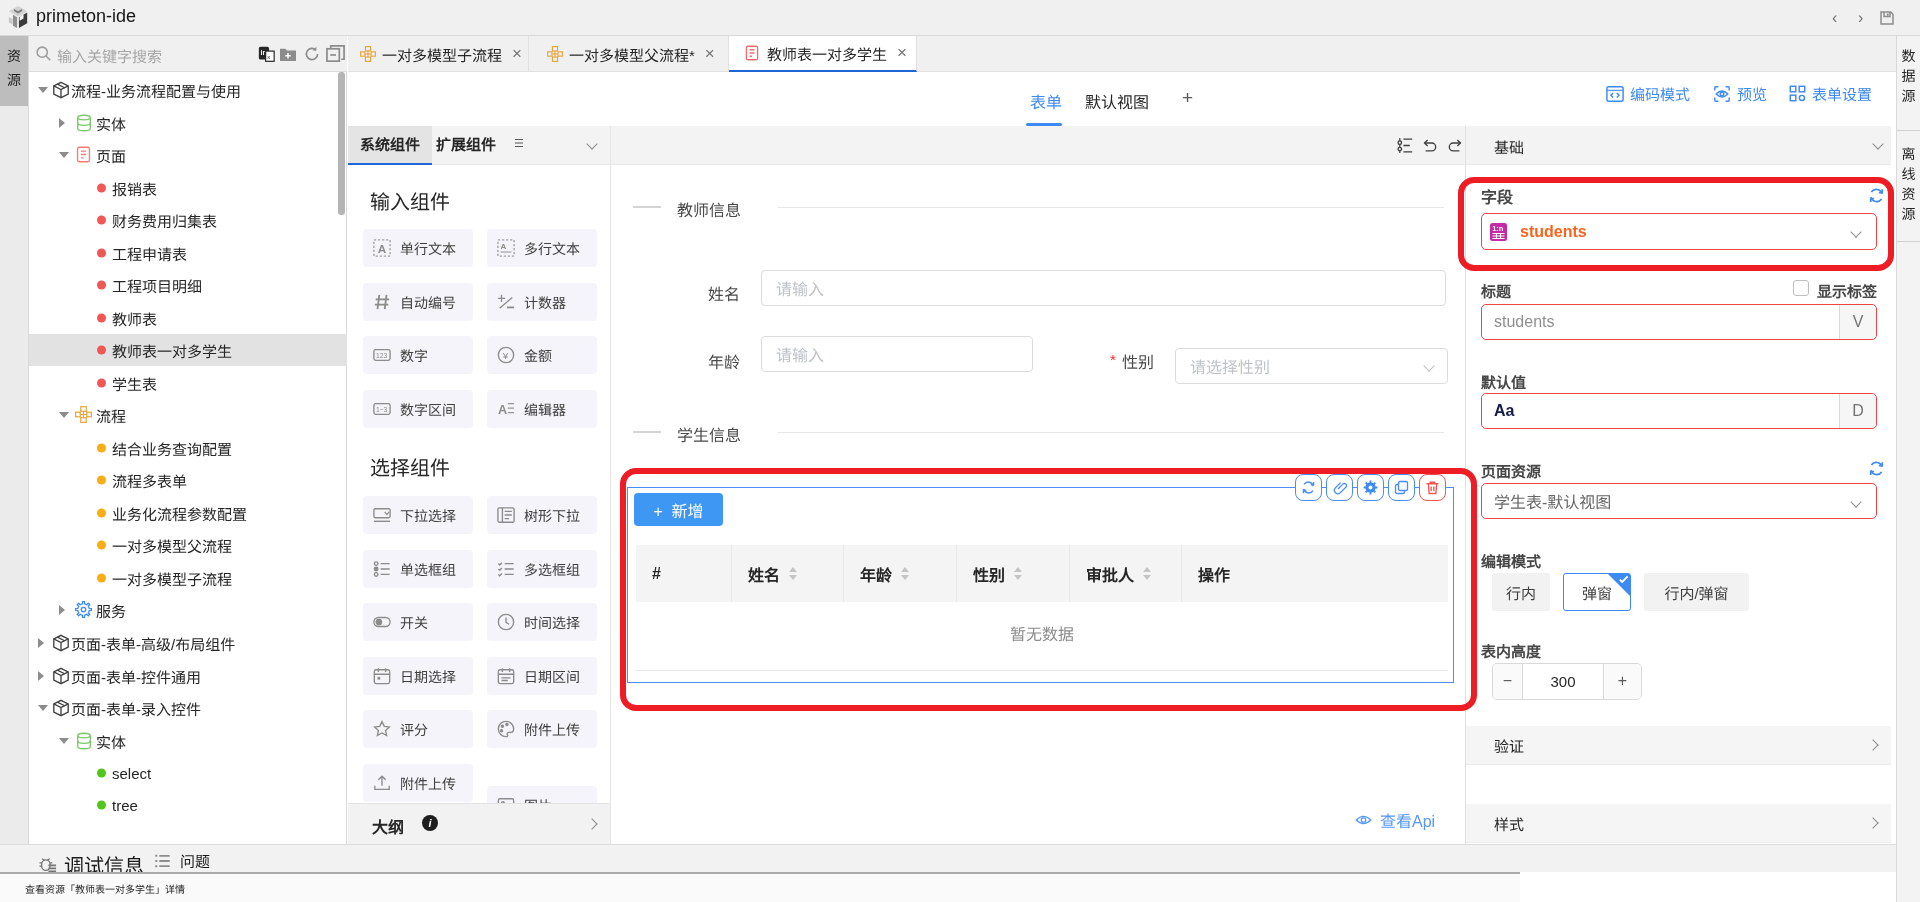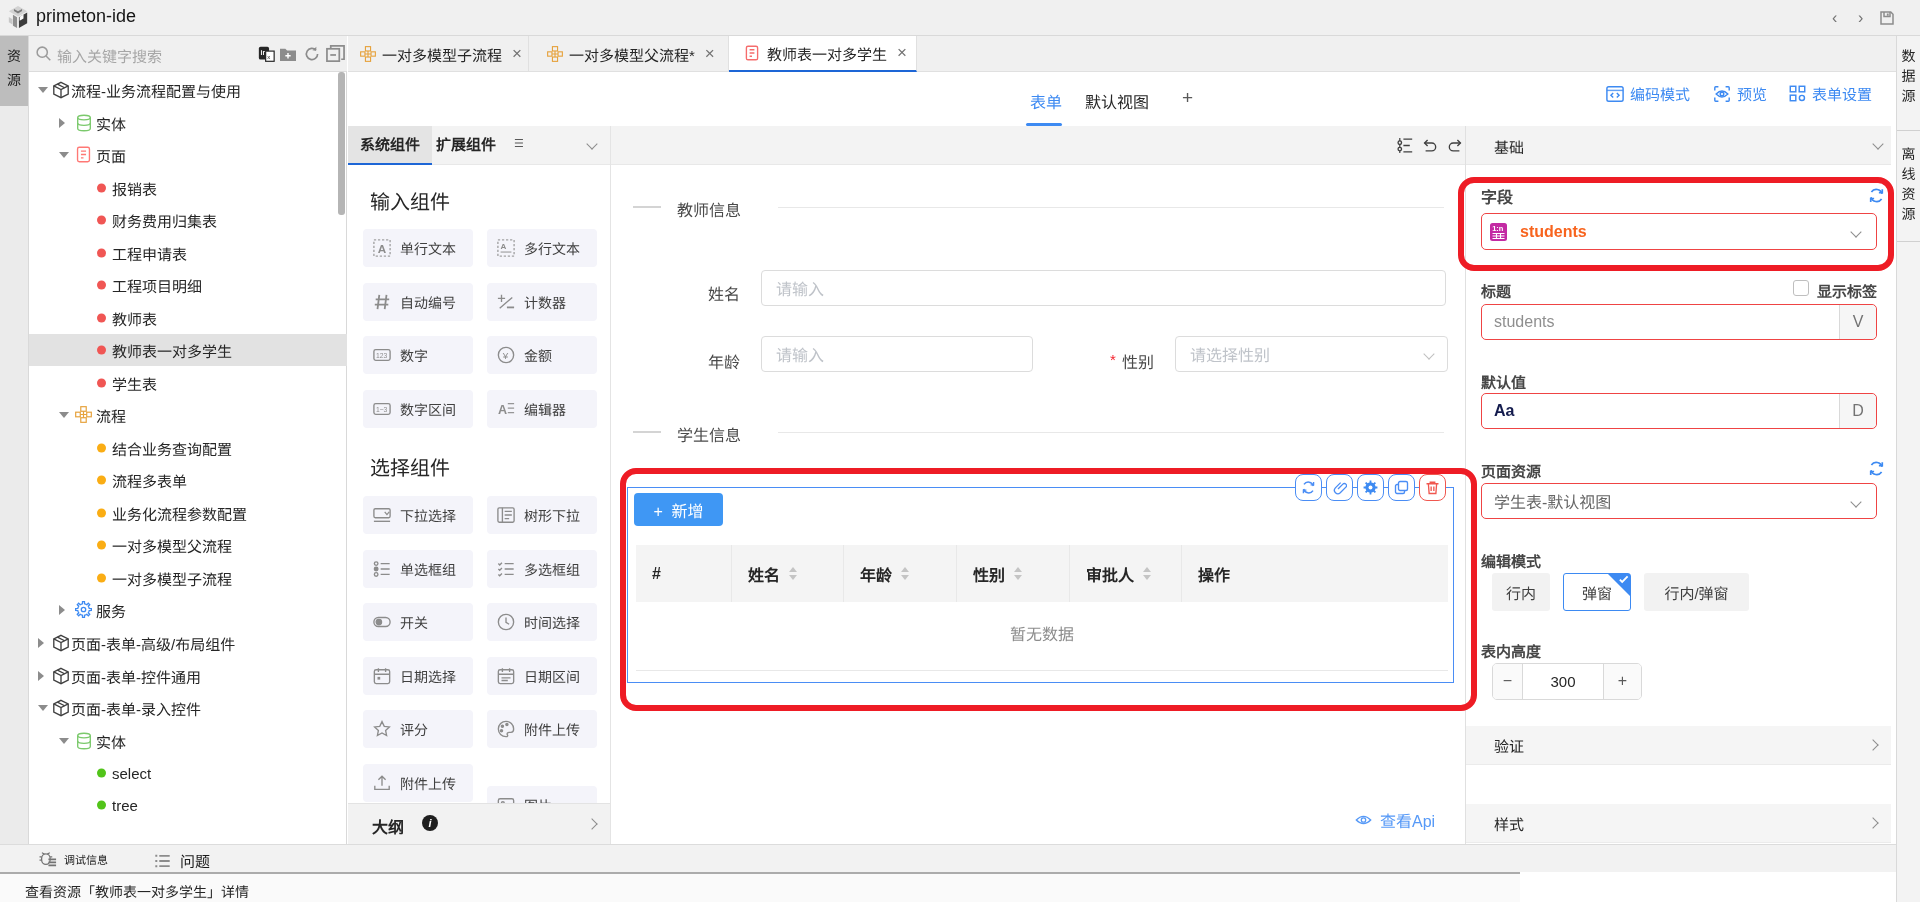--- a/index.html
+++ b/index.html
@@ -65,21 +65,21 @@
 .collapser { position:absolute; left:0; width:425px; height:39px; background:#f5f5f5; border-bottom:1px solid #ebebeb; display:flex; align-items:center; padding-left:28px; font-size:15px; color:#262626; }
 .chev { width:8px; height:8px; border-right:1.6px solid #8c8c8c; border-bottom:1.6px solid #8c8c8c; }
 .chev.r { transform:rotate(-45deg); }
 .chev.d { transform:rotate(45deg); }
 .modebtn { position:absolute; top:0; height:38px; background:#f2f2f2; border-radius:3px; display:flex; align-items:center; justify-content:center; font-size:15px; color:#404040; }
 
 #rstrip { left:1896px; top:36px; width:24px; height:866px; background:#f3f3f3; border-left:1px solid #d9d9d9; }
 #rstrip .vt { position:absolute; left:0; width:23px; text-align:center; font-size:14px; line-height:20px; color:#262626; }
 
 #debugbar { left:0; top:844px; width:1896px; height:28px; background:#f2f2f2; border-top:1px solid #dcdcdc; }
-#statusbar { left:0; top:872px; width:1520px; height:30px; background:#fafafa; border-top:2px solid #ababab; font-size:14px; color:#262626; }
+#statusbar { left:0; top:872px; width:1520px; height:30px; background:#fafafa; border-top:2px solid #ababab; font-size:10px; color:#262626; }
 
 .redbox { position:absolute; border:6px solid #ee1c25; border-radius:16px; z-index:50; }
 </style>
 </head>
 <body>
 
 <div id="titlebar" class="abs">
   <svg class="abs" style="left:7px;top:5px" width="22" height="25" viewBox="0 0 24 27">
     <path d="M12 1 L22 6.7 L12 12.4 L2 6.7 Z" fill="#d2d2d2"></path>
     <path d="M7.6 4.2 L12 6.8 L16.4 4.2 L16.4 6.4 L12 9 L7.6 6.4 Z" fill="#7a7a7a"></path>
@@ -540,21 +540,21 @@
   <div class="abs fldlabel" style="left:66px;top:71px;">教师信息</div>
   <div class="divline" style="left:167px;top:81px;width:666px;"></div>
 
   <div class="abs fldlabel" style="left:97px;top:155px;">姓名</div>
   <div class="input" style="left:150px;top:144px;width:685px;">请输入</div>
 
   <div class="abs fldlabel" style="left:97px;top:223px;">年龄</div>
   <div class="input" style="left:150px;top:210px;width:272px;">请输入</div>
   <div class="abs" style="left:499px;top:225px;color:#f5222d;font-size:15px;">*</div>
   <div class="abs fldlabel" style="left:511px;top:223px;">性别</div>
-  <div class="input" style="left:564px;top:210px;width:273px;font-family:Liberation Mono, monospace;">请选择性别
+  <div class="input" style="left:564px;top:222px;width:273px;font-family:Liberation Mono, monospace;">请选择性别
     <div class="chev d" style="position:absolute;right:14px;top:13px;border-color:#bfbfbf;"></div>
   </div>
 
   <div class="abs" style="left:22px;top:305px;width:28px;height:2px;background:#d4d4d4;"></div>
   <div class="abs fldlabel" style="left:66px;top:296px;">学生信息</div>
   <div class="divline" style="left:167px;top:306px;width:666px;"></div>
 
   <div class="abs" style="left:16px;top:361px;width:827px;height:196px;border:1px solid #4a8df5;"></div>
 
   <div class="actbtn" style="left:684px;top:348px;">
@@ -683,21 +683,21 @@
 </div>
 
 <div id="rstrip" class="abs">
   <div class="vt" style="top:10px;">数<br>据<br>源</div>
   <div class="abs" style="left:0;top:94px;width:24px;height:1px;background:#d0d0d0;"></div>
   <div class="vt" style="top:108px;">离<br>线<br>资<br>源</div>
   <div class="abs" style="left:0;top:205px;width:24px;height:1px;background:#d0d0d0;"></div>
 </div>
 
 <div id="debugbar" class="abs">
-  <div class="abs flex" style="left:38px;top:5px;font-size:11px;color:#1a1a1a;">
+  <div class="abs flex" style="left:38px;top:5px;font-size:20px;color:#1a1a1a;">
     <svg width="20" height="17" viewBox="0 0 23 20" fill="none" stroke="#737373" stroke-width="1.5" style="margin-right:6px">
         <path d="M4.5 3 a4.5 4.5 0 0 0 3 1.6 M13.5 3 a4.5 4.5 0 0 1 -3 1.6"></path>
         <path d="M9 4.5 a5 5.5 0 0 1 5 5.5 v1.5 a5 5.5 0 0 1 -10 0 V10 a5 5.5 0 0 1 5-5.5 z"></path>
         <path d="M4 8 H1.5 M4 12 H1.5 M14 8 h2.5"></path>
         <path d="M12 11 h9 M12 14.5 h9 M12 18 h9" stroke-width="2"></path>
       </svg>
     调试信息
   </div>
   <div class="abs flex" style="left:154px;top:5px;font-size:15px;color:#1a1a1a;">
     <svg width="17" height="16" viewBox="0 0 20 20" fill="none" stroke="#8c8c8c" stroke-width="2.2" style="margin-right:9px">

